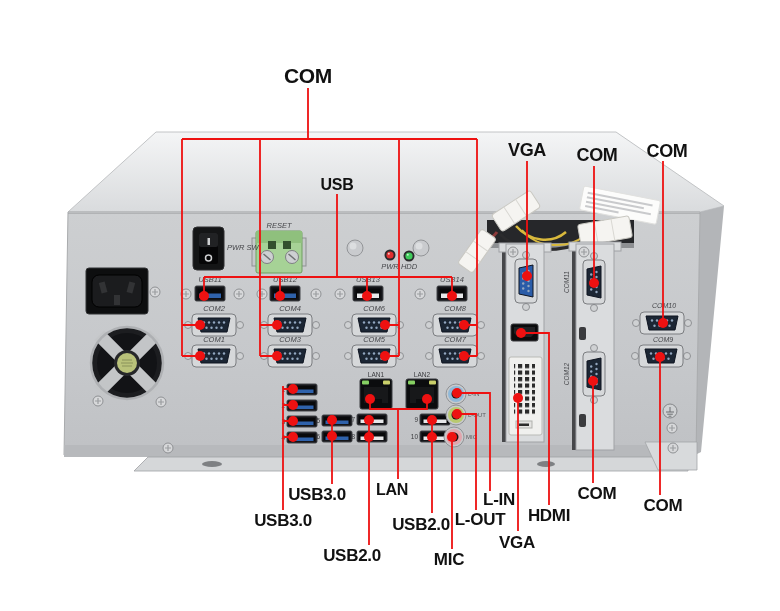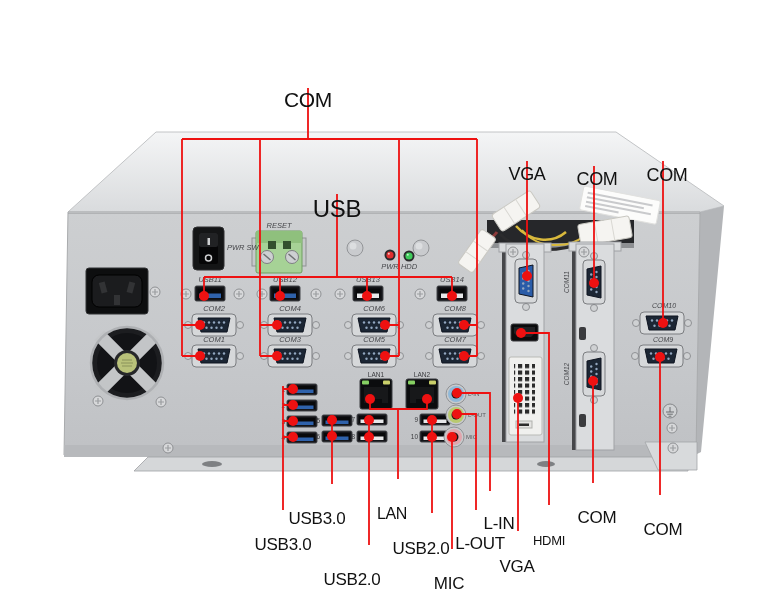--- a/index.html
+++ b/index.html
@@ -1,21 +1,21 @@
 <!DOCTYPE html>
 <html><head>
 <meta charset="utf-8">
 <style>
   html,body{margin:0;padding:0;background:#fff;}
   #stage{position:relative;width:780px;height:611px;background:#ffffff;overflow:hidden;
          font-family:"Liberation Sans",sans-serif;}
   #stage svg{position:absolute;left:0;top:0;}
   svg symbol{overflow:visible;}
-  .callout{position:absolute;transform:translate(-50%,-50%);font-weight:400;color:#111;
-           letter-spacing:-0.3px;white-space:nowrap;margin-top:24px;}
+  .callout{position:absolute;transform:translate(-50%,-50%);font-weight:700;color:#111;
+           letter-spacing:-0.3px;white-space:nowrap;}
   .silk{font-style:italic;fill:#46474b;font-family:"Liberation Sans",sans-serif;}
   .num{fill:#3a3b3e;font-style:normal;font-family:"Liberation Sans",sans-serif;}
   .jacklbl{fill:#5a5b5e;font-family:"Liberation Sans",sans-serif;}
 </style>
 </head>
 <body>
 
 <div id="stage">
 
 <svg width="780" height="611" viewBox="0 0 780 611">
@@ -371,31 +371,31 @@
         <circle cx="521" cy="333" r="5"></circle>
     <circle cx="518" cy="398" r="5"></circle>
     <circle cx="594" cy="283" r="5"></circle>
         <circle cx="593" cy="381" r="5"></circle>
     <circle cx="663" cy="323" r="5"></circle>
         <circle cx="660" cy="357" r="5"></circle>
   </g>
 </svg>
 
 <div class="callout" style="left:308px;top:76px;font-size:21px">COM</div>
-<div class="callout" style="left:337px;top:185px;font-size:24px">USB</div>
+<div class="callout" style="left:337px;top:185px;font-size:16px">USB</div>
 <div class="callout" style="left:527px;top:150px;font-size:18px">VGA</div>
 <div class="callout" style="left:597px;top:155px;font-size:18px">COM</div>
 <div class="callout" style="left:667px;top:151px;font-size:18px">COM</div>
 
 <div class="callout" style="left:317px;top:495px;font-size:17px">USB3.0</div>
 <div class="callout" style="left:283px;top:521px;font-size:17px">USB3.0</div>
 <div class="callout" style="left:392px;top:490px;font-size:16px">LAN</div>
 <div class="callout" style="left:421px;top:525px;font-size:17px">USB2.0</div>
 <div class="callout" style="left:352px;top:556px;font-size:17px">USB2.0</div>
 <div class="callout" style="left:449px;top:560px;font-size:17px">MIC</div>
 <div class="callout" style="left:480px;top:520px;font-size:17px">L-OUT</div>
 <div class="callout" style="left:499px;top:500px;font-size:17px">L-IN</div>
 <div class="callout" style="left:517px;top:543px;font-size:17px">VGA</div>
-<div class="callout" style="left:549px;top:516px;font-size:13px">HDMI</div>
+<div class="callout" style="left:549px;top:516px;font-size:17px">HDMI</div>
 <div class="callout" style="left:597px;top:494px;font-size:17px">COM</div>
 <div class="callout" style="left:663px;top:506px;font-size:17px">COM</div>
 
 </div>
 
 </body></html>

